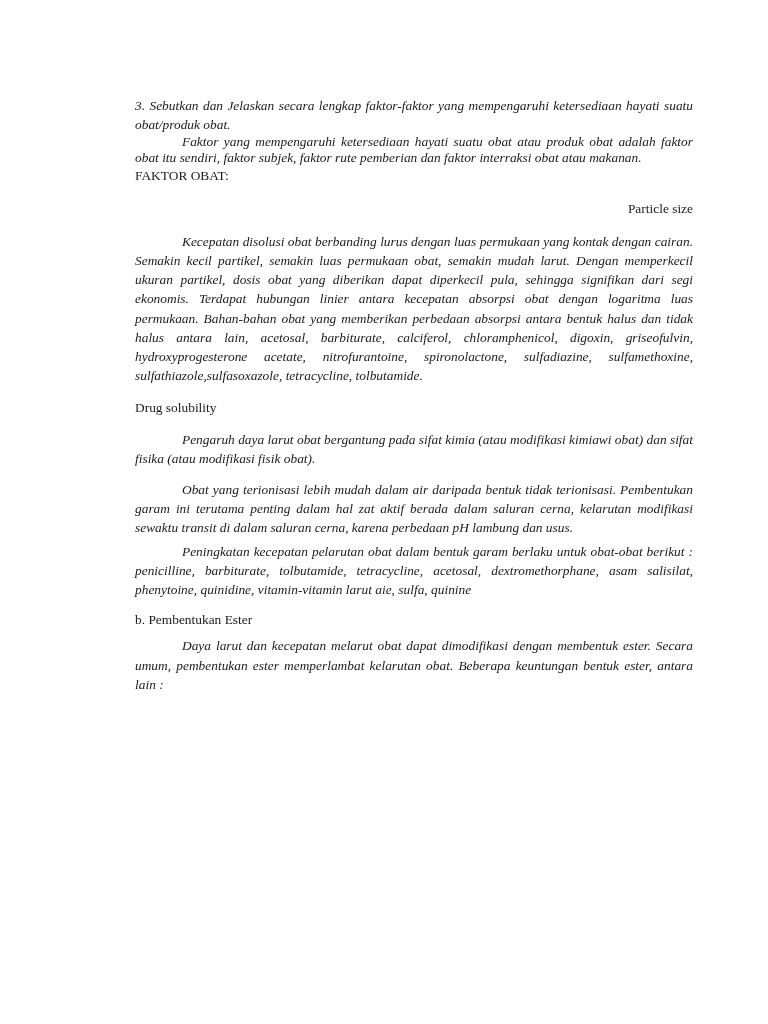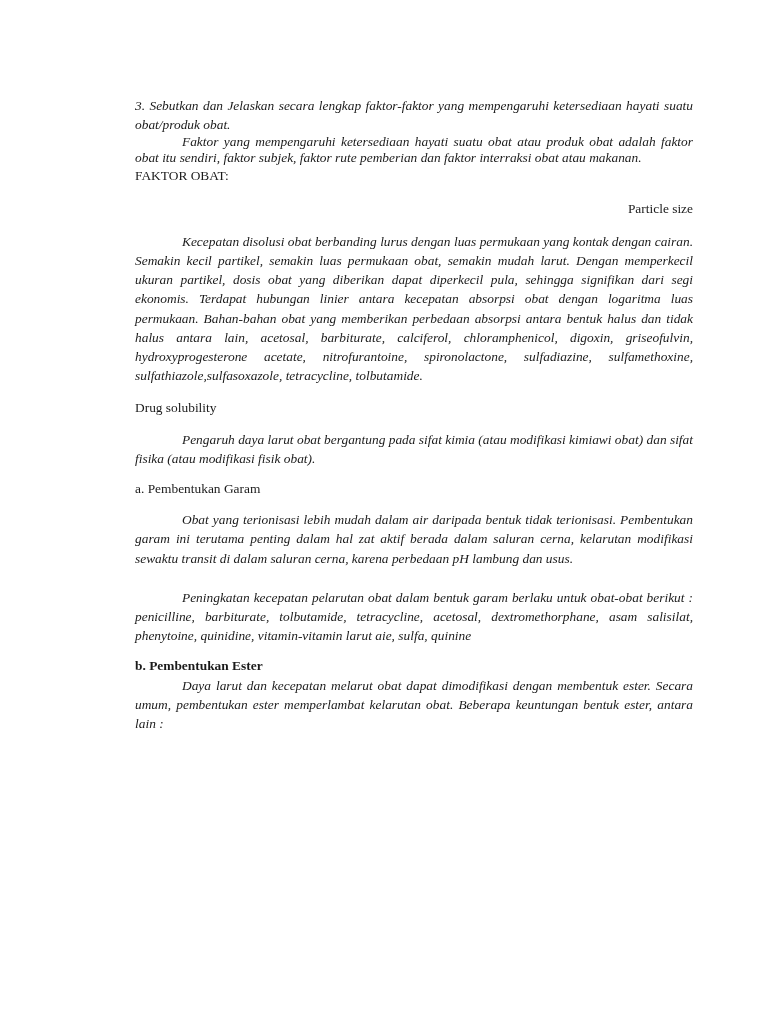--- a/index.html
+++ b/index.html
@@ -41,20 +41,19 @@
 
   <p class="heading" style="margin-top:0;">FAKTOR OBAT:</p>
 
   <p class="heading" style="margin-top:13px;text-align:right;">Particle size</p>
   <p class="p indent" style="margin-top:14px;">Kecepatan disolusi obat berbanding lurus dengan luas permukaan yang kontak dengan cairan. Semakin kecil partikel, semakin luas permukaan obat, semakin mudah larut. Dengan memperkecil ukuran partikel, dosis obat yang diberikan dapat diperkecil pula, sehingga signifikan dari segi ekonomis. Terdapat hubungan linier antara kecepatan absorpsi obat dengan logaritma luas permukaan. Bahan-bahan obat yang memberikan perbedaan absorpsi antara bentuk halus dan tidak halus antara lain, acetosal, barbiturate, calciferol, chloramphenicol, digoxin, griseofulvin, hydroxyprogesterone acetate, nitrofurantoine, spironolactone, sulfadiazine, sulfamethoxine, sulfathiazole,sulfasoxazole, tetracycline, tolbutamide.</p>
 
   <p class="heading" style="margin-top:13px;">Drug solubility</p>
   <p class="p indent" style="margin-top:12px;">Pengaruh daya larut obat bergantung pada sifat kimia (atau modifikasi kimiawi obat) dan sifat fisika (atau modifikasi fisik obat).</p>
 
 
-  <p class="heading" style="margin-top:11px;">a. Pembentukan Garam</p>
   <p class="p indent" style="margin-top:12px;">Obat yang terionisasi lebih mudah dalam air daripada bentuk tidak terionisasi. Pembentukan garam ini terutama penting dalam hal zat aktif berada dalam saluran cerna, kelarutan modifikasi sewaktu transit di dalam saluran cerna, karena perbedaan pH lambung dan usus.</p>
-  <p class="p indent" style="margin-top:20px;">Peningkatan kecepatan pelarutan obat dalam bentuk garam berlaku untuk obat-obat berikut : penicilline, barbiturate, tolbutamide, tetracycline, acetosal, dextromethorphane, asam salisilat, phenytoine, quinidine, vitamin-vitamin larut aie, sulfa, quinine</p>
+  <p class="p indent" style="margin-top:4px;">Peningkatan kecepatan pelarutan obat dalam bentuk garam berlaku untuk obat-obat berikut : penicilline, barbiturate, tolbutamide, tetracycline, acetosal, dextromethorphane, asam salisilat, phenytoine, quinidine, vitamin-vitamin larut aie, sulfa, quinine</p>
 
-  <p class="heading" style="margin-top:11px;font-weight:bold;">b. Pembentukan Ester</p>
-  <p class="p indent" style="margin-top:0;">Daya larut dan kecepatan melarut obat dapat dimodifikasi dengan membentuk ester. Secara umum, pembentukan ester memperlambat kelarutan obat. Beberapa keuntungan bentuk ester, antara lain :</p>
+  <p class="heading" style="margin-top:11px;">b. Pembentukan Ester</p>
+  <p class="p indent" style="margin-top:7px;">Daya larut dan kecepatan melarut obat dapat dimodifikasi dengan membentuk ester. Secara umum, pembentukan ester memperlambat kelarutan obat. Beberapa keuntungan bentuk ester, antara lain :</p>
 
 </div>
 
 </body></html>

